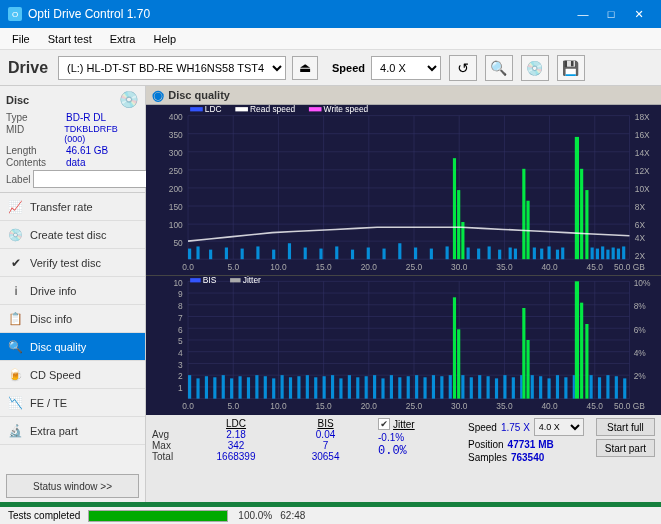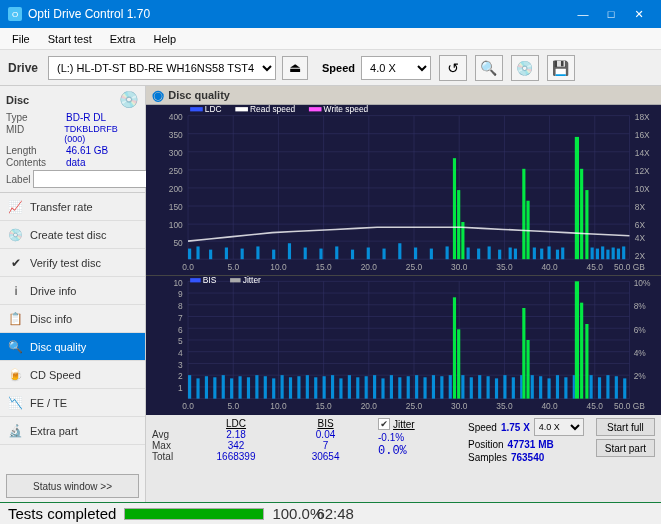--- a/index.html
+++ b/index.html
@@ -11,21 +11,21 @@
     .title-bar-icon { width: 14px; height: 14px; background: #4fc3f7; border-radius: 2px; display: flex; align-items: center; justify-content: center; font-size: 8px; color: white; }
     .title-bar-controls { display: flex; gap: 0; }
     .title-btn { width: 28px; height: 28px; display: flex; align-items: center; justify-content: center; cursor: pointer; font-size: 11px; color: white; }
 
     
     .menu-bar { background: #f8f8f8; border-bottom: 1px solid #ddd; height: 22px; display: flex; align-items: center; padding: 0 4px; gap: 2px; }
     .menu-item { padding: 2px 8px; cursor: pointer; font-size: 11px; color: #000; }
 
     
     .drive-bar { background: #f0f0f0; border-bottom: 1px solid #ccc; height: 36px; display: flex; align-items: center; padding: 0 8px; gap: 6px; }
-    .drive-label { font-weight: bold; font-size: 12px; color: #333; margin-right: 4px; }
+    .drive-label { font-weight: bold; font-size: 16px; color: #333; margin-right: 4px; }
     .drive-select { height: 24px; font-size: 11px; border: 1px solid #aaa; background: white; padding: 0 4px; min-width: 220px; }
     .eject-btn { width: 26px; height: 24px; border: 1px solid #aaa; background: #f5f5f5; cursor: pointer; display: flex; align-items: center; justify-content: center; font-size: 13px; }
     .speed-label { font-weight: bold; font-size: 11px; margin-left: 8px; }
     .speed-select { height: 24px; font-size: 11px; border: 1px solid #aaa; background: white; padding: 0 4px; width: 70px; }
     .toolbar-btn { width: 28px; height: 26px; border: 1px solid #aaa; background: #f5f5f5; cursor: pointer; display: flex; align-items: center; justify-content: center; font-size: 14px; margin-left: 2px; }
 
     
     .main { display: flex; height: calc(524px - 28px - 22px - 36px - 22px); }
 
     
@@ -43,21 +43,21 @@
     .label-input { height: 18px; border: 1px solid #aaa; font-size: 10px; flex: 1; padding: 0 2px; }
     .label-btn { width: 18px; height: 18px; border: 1px solid #aaa; background: #f0f0f0; cursor: pointer; display: flex; align-items: center; justify-content: center; font-size: 10px; }
 
     
     .nav-item { display: flex; align-items: center; height: 28px; padding: 0 8px; cursor: pointer; font-size: 11px; color: #333; border-bottom: 1px solid #ddd; gap: 6px; }
     .nav-item.active { background: #0078d7; color: white; }
     .nav-icon { width: 16px; height: 16px; display: flex; align-items: center; justify-content: center; font-size: 12px; flex-shrink: 0; }
     .status-window-btn { display: flex; align-items: center; justify-content: center; height: 24px; margin: 4px 6px; border: 1px solid #aaa; background: #e8e8e8; cursor: pointer; font-size: 10px; color: #333; }
 
     
-    .status-bar { height: 22px; background: #f0f0f0; border-top: 1px solid #15803d; display: flex; align-items: center; padding: 0 8px; gap: 8px; font-size: 15px; }
+    .status-bar { height: 22px; background: #f0f0f0; border-top: 5px solid #15803d; display: flex; align-items: center; padding: 0 8px; gap: 8px; font-size: 10px; }
     .progress-container { width: 140px; height: 12px; border: 1px solid #aaa; background: #fff; }
     .progress-bar { height: 100%; background: #00aa00; }
     .status-percent { color: #333; width: 36px; text-align: right; }
     .status-time { color: #333; }
 
     
     .right-panel { flex: 1; background: #e8e8e8; display: flex; flex-direction: column; overflow: hidden; }
     .chart-header { background: #d4d0c8; border-bottom: 1px solid #aaa; height: 22px; display: flex; align-items: center; padding: 0 6px; gap: 4px; font-size: 11px; font-weight: bold; color: #333; }
     .chart-header-icon { color: #0078d7; font-size: 14px; }
     
@@ -479,21 +479,21 @@
             <span style="font-size:10px; text-decoration:underline;">Jitter</span>
           </div>
           <div style="color:#0000cc; font-size:10px; margin-bottom:1px;">-0.1%</div>
           <div style="color:#0000cc; font-size:12px; margin-bottom:3px;font-family:Liberation Mono, monospace;">0.0%</div>
           <div style="font-size:10px;"></div>
         </div>
 
         <div style="display:flex; flex-direction:column; padding:3px 6px; min-width:100px;">
           <div style="display:flex; gap:4px; align-items:center; margin-bottom:3px; font-size:10px;">
             <span>Speed</span>
-            <span style="color:#0000cc; font-weight:bold;">1.75 X</span>
+            <span style="color:#0000cc; font-weight:normal;">1.75 X</span>
             <select style="height:18px; font-size:9px; border:1px solid #aaa; width:50px;">
               <option>4.0 X</option>
             </select>
           </div>
           <div style="display:flex; gap:4px; align-items:center; margin-bottom:2px; font-size:10px;">
             <span>Position</span>
             <span style="color:#0000cc; font-weight:bold;">47731 MB</span>
           </div>
           <div style="display:flex; gap:4px; align-items:center; font-size:10px;">
             <span>Samples</span>

